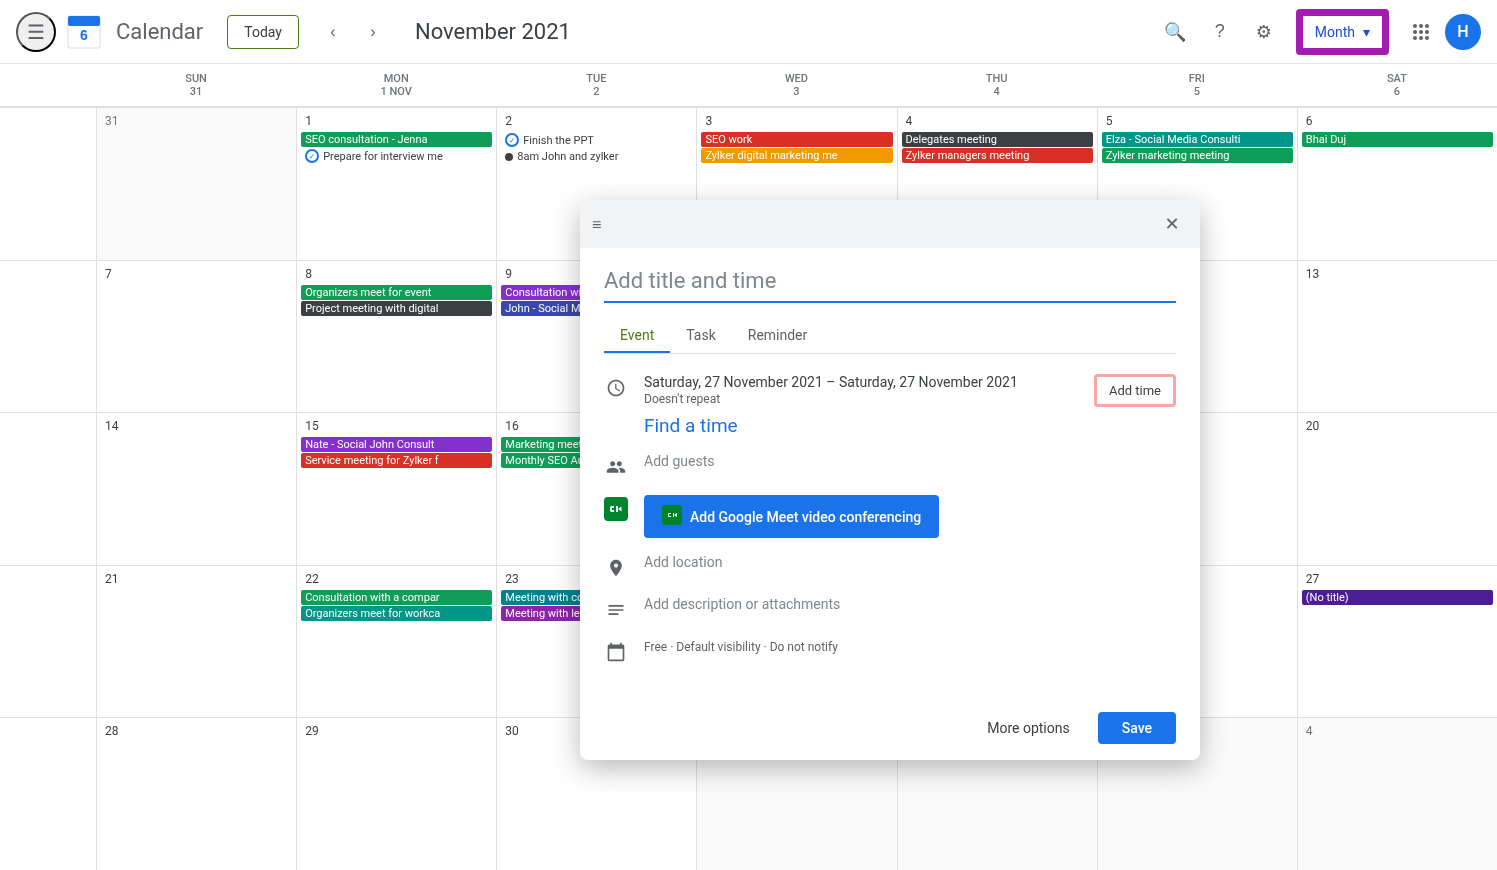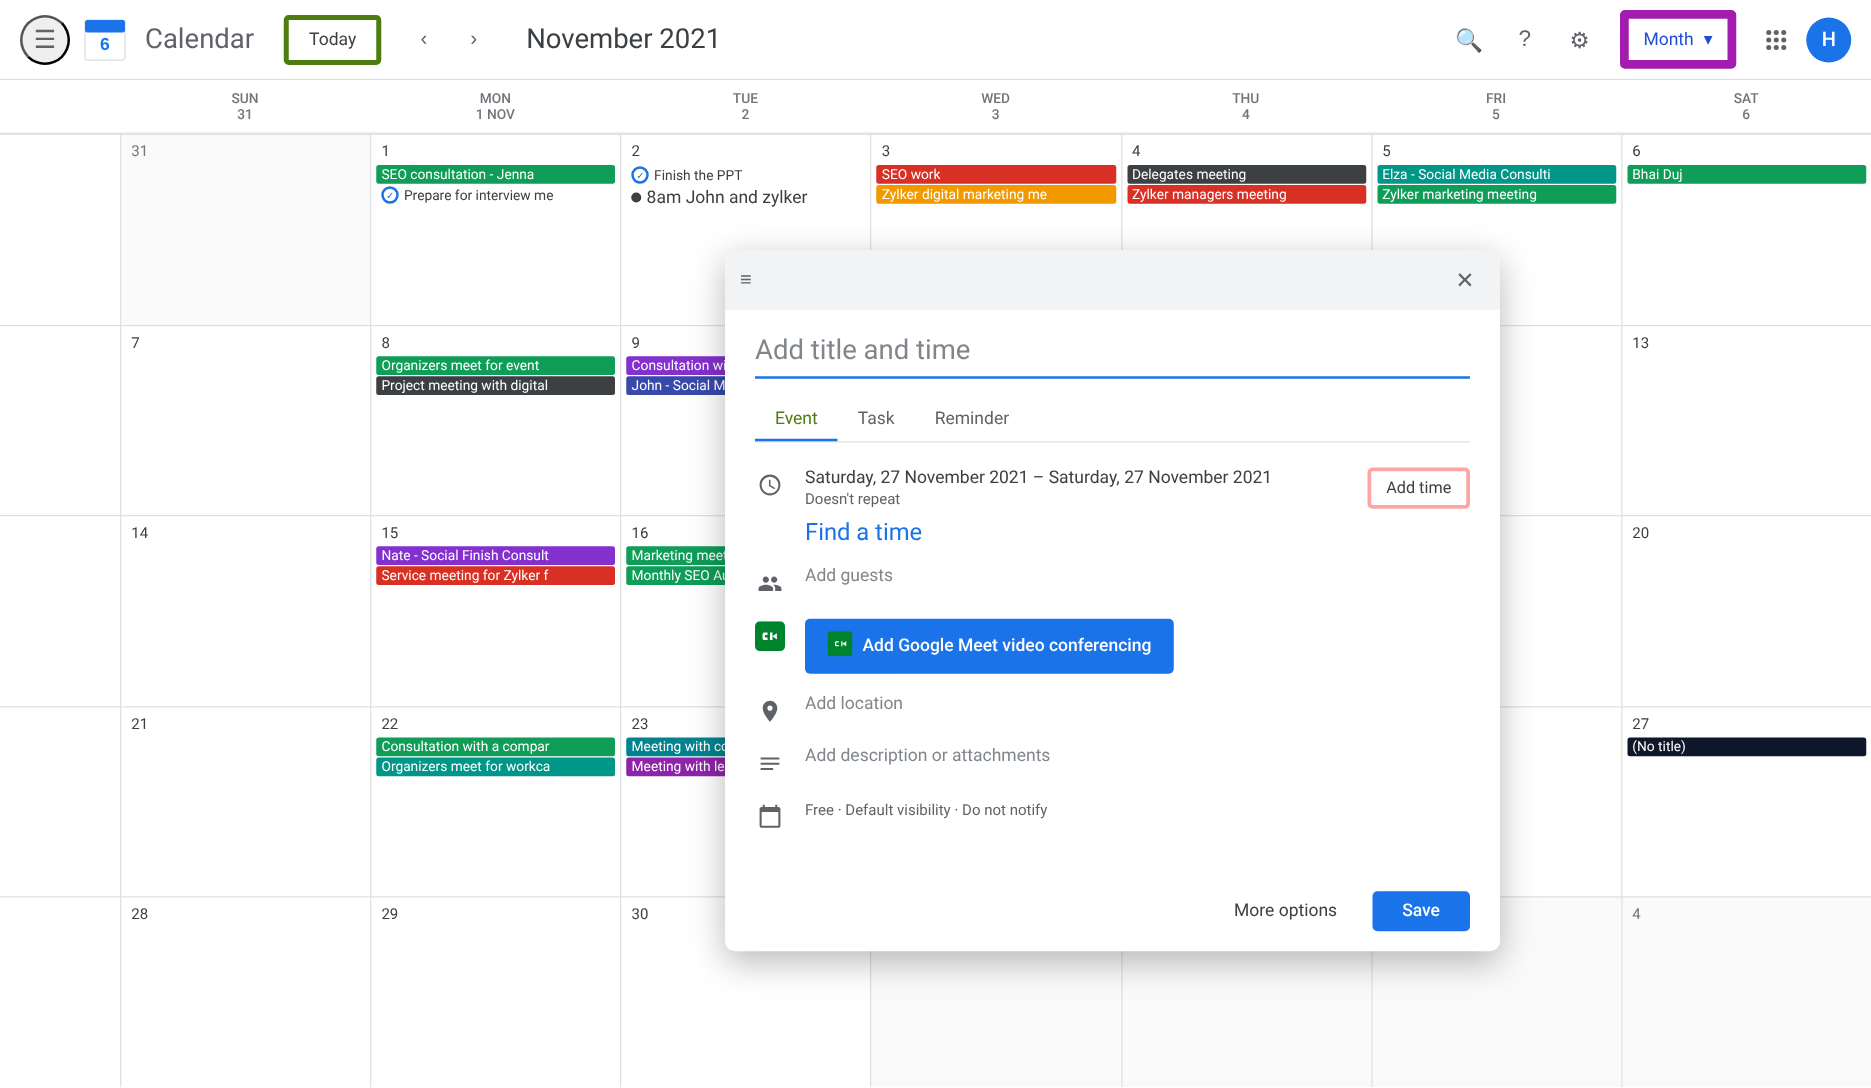--- a/index.html
+++ b/index.html
@@ -5,21 +5,21 @@
     * { box-sizing: border-box; margin: 0; padding: 0; }
     body { font-family: 'Google Sans', Roboto, Arial, sans-serif; background: #fff; font-size: 13px; color: #3c4043; overflow: hidden; width: 1497px; height: 870px; }
 
     
     .header { display: flex; align-items: center; height: 64px; padding: 0 16px; border-bottom: 1px solid #e0e0e0; gap: 8px; }
     .hamburger { width: 40px; height: 40px; display: flex; align-items: center; justify-content: center; border-radius: 50%; cursor: pointer; }
     .hamburger span { font-size: 20px; color: #5f6368; }
     .logo { display: flex; align-items: center; gap: 8px; text-decoration: none; }
     .logo-icon { width: 40px; height: 40px; }
     .logo-text { font-size: 22px; color: #5f6368; font-weight: 400; margin-left: 4px; }
-    .today-btn { margin-left: 16px; padding: 8px 16px; border: 4px solid #4d7c0f; border-radius: 4px; background: #fff; font-size: 14px; cursor: pointer; color: #3c4043; font-family: inherit; }
+    .today-btn { margin-left: 16px; padding: 8px 16px; border: 1px solid #4d7c0f; border-radius: 4px; background: #fff; font-size: 14px; cursor: pointer; color: #3c4043; font-family: inherit; }
     .nav-arrows { display: flex; align-items: center; gap: 4px; margin-left: 8px; }
     .nav-arrow { width: 36px; height: 36px; border-radius: 50%; border: none; background: transparent; cursor: pointer; display: flex; align-items: center; justify-content: center; font-size: 16px; color: #5f6368; }
     .header-title { font-size: 22px; color: #3c4043; font-weight: 400; margin-left: 16px; flex: 1; }
     .header-icons { display: flex; align-items: center; gap: 4px; }
     .header-icon-btn { width: 40px; height: 40px; border-radius: 50%; border: none; background: transparent; cursor: pointer; display: flex; align-items: center; justify-content: center; font-size: 18px; color: #5f6368; }
     .view-selector { border: 7px solid #a21caf; border-radius: 4px; padding: 8px 12px; font-size: 14px; cursor: pointer; display: flex; align-items: center; gap: 8px; color: #1d4ed8; background: #fff; margin: 0 8px; }
     .apps-icon { width: 40px; height: 40px; border-radius: 50%; border: none; background: transparent; cursor: pointer; display: flex; align-items: center; justify-content: center; }
     .avatar { width: 36px; height: 36px; border-radius: 50%; background: #1a73e8; color: #fff; display: flex; align-items: center; justify-content: center; font-size: 16px; font-weight: 500; cursor: pointer; }
 
     
@@ -32,21 +32,21 @@
     .day-number { font-size: 12px; color: #70757a; margin-bottom: 2px; text-align: left; padding: 2px 4px; display: inline-block; }
     .day-number.current-month { color: #3c4043; }
     .event-chip { border-radius: 2px; padding: 1px 4px; font-size: 11px; color: #fff; margin-bottom: 1px; cursor: pointer; white-space: nowrap; overflow: hidden; text-overflow: ellipsis; width: 100%; display: block; }
     .event-chip.has-dot { background: transparent; color: #3c4043; display: flex; align-items: center; gap: 4px; }
     .event-chip.has-dot::before { content: ''; width: 8px; height: 8px; border-radius: 50%; background: #3c4043; flex-shrink: 0; }
     .bg-green { background: #0f9d58; }
     .bg-red { background: #d93025; }
     .bg-orange { background: #f29900; }
     .bg-teal { background: #009688; }
     .bg-purple { background: #8430ce; }
-    .bg-pink { background: #0f172a; }
+    .bg-pink { background: #4c1d95; }
     .bg-dark { background: #3c4043; }
     .bg-grape { background: #8e24aa; }
     .bg-cyan { background: #00838f; }
     .bg-indigo { background: #3949ab; }
 
     
     .modal-overlay { position: fixed; top: 0; left: 0; width: 100%; height: 100%; z-index: 100; }
     .modal { position: absolute; top: 200px; left: 580px; width: 620px; background: #fff; border-radius: 8px; box-shadow: 0 8px 28px rgba(0,0,0,0.28); z-index: 101; padding: 0; overflow: hidden; }
     .modal-top-bar { display: flex; align-items: center; justify-content: space-between; padding: 8px 12px; background: #f1f3f4; }
     .modal-drag-icon { color: #5f6368; font-size: 16px; }
@@ -170,36 +170,36 @@
   <div class="grid-body" id="calendar-grid">
   <div style="border-top: 1px solid rgb(224, 224, 224); display: flex; align-items: flex-start; padding: 4px;"></div>
       <div class="day-cell" style="background: rgb(250, 250, 250);"><span class="day-number">31</span></div>
       <div class="day-cell"><span class="day-number current-month">1</span><div class="event-chip bg-green">SEO consultation - Jenna</div><div style="display: flex; align-items: center; gap: 4px; background: transparent; color: rgb(60, 64, 67); font-size: 11px; padding: 1px 4px; margin-bottom: 1px;">
           <span style="width: 14px; height: 14px; border-radius: 50%; border: 2px solid rgb(26, 115, 232); display: inline-flex; align-items: center; justify-content: center; flex-shrink: 0; font-size: 8px; color: rgb(26, 115, 232);">✓</span>
           <span>Prepare for interview me</span>
         </div></div>
       <div class="day-cell"><span class="day-number current-month">2</span><div style="display: flex; align-items: center; gap: 4px; background: transparent; color: rgb(60, 64, 67); font-size: 11px; padding: 1px 4px; margin-bottom: 1px;">
           <span style="width: 14px; height: 14px; border-radius: 50%; border: 2px solid rgb(26, 115, 232); display: inline-flex; align-items: center; justify-content: center; flex-shrink: 0; font-size: 8px; color: rgb(26, 115, 232);">✓</span>
           <span>Finish the PPT</span>
-        </div><div class="event-chip has-dot" style="background: transparent; color: rgb(60, 64, 67); font-size: 14px; padding: 1px 4px;">8am  John and zylker</div></div>
+        </div><div class="event-chip has-dot" style="background: transparent; color: rgb(60, 64, 67); font-size: 11px; padding: 1px 4px;">8am  John and zylker</div></div>
       <div class="day-cell"><span class="day-number current-month">3</span><div class="event-chip bg-red">SEO work</div><div class="event-chip bg-orange">Zylker digital marketing me</div></div>
       <div class="day-cell"><span class="day-number current-month">4</span><div class="event-chip bg-dark">Delegates meeting</div><div class="event-chip bg-red">Zylker managers meeting</div></div>
       <div class="day-cell"><span class="day-number current-month">5</span><div class="event-chip bg-teal">Elza - Social Media Consulti</div><div class="event-chip bg-green">Zylker marketing meeting</div></div>
       <div class="day-cell"><span class="day-number current-month">6</span><div class="event-chip bg-green">Bhai Duj</div></div>
       <div style="border-top: 1px solid rgb(224, 224, 224); display: flex; align-items: flex-start; padding: 4px;"></div>
       <div class="day-cell"><span class="day-number current-month">7</span></div>
       <div class="day-cell"><span class="day-number current-month">8</span><div class="event-chip bg-green">Organizers meet for event</div><div class="event-chip bg-dark">Project meeting with digital</div></div>
       <div class="day-cell"><span class="day-number current-month">9</span><div class="event-chip bg-purple">Consultation with Zyke</div><div class="event-chip bg-indigo">John - Social Media Co</div></div>
       <div class="day-cell"><span class="day-number current-month">10</span></div>
       <div class="day-cell"><span class="day-number current-month">11</span></div>
       <div class="day-cell"><span class="day-number current-month">12</span></div>
       <div class="day-cell"><span class="day-number current-month">13</span></div>
       <div style="border-top: 1px solid rgb(224, 224, 224); display: flex; align-items: flex-start; padding: 4px;"></div>
       <div class="day-cell"><span class="day-number current-month">14</span></div>
-      <div class="day-cell"><span class="day-number current-month">15</span><div class="event-chip bg-purple">Nate - Social Finish Consult</div><div class="event-chip bg-red">Service meeting for Zylker f</div></div>
+      <div class="day-cell"><span class="day-number current-month">15</span><div class="event-chip bg-purple">Nate - Social John Consult</div><div class="event-chip bg-red">Service meeting for Zylker f</div></div>
       <div class="day-cell"><span class="day-number current-month">16</span><div class="event-chip bg-green">Marketing meeting - Zy</div><div class="event-chip bg-green">Monthly SEO Audit- Zy</div></div>
       <div class="day-cell"><span class="day-number current-month">17</span></div>
       <div class="day-cell"><span class="day-number current-month">18</span></div>
       <div class="day-cell"><span class="day-number current-month">19</span></div>
       <div class="day-cell"><span class="day-number current-month">20</span></div>
       <div style="border-top: 1px solid rgb(224, 224, 224); display: flex; align-items: flex-start; padding: 4px;"></div>
       <div class="day-cell"><span class="day-number current-month">21</span></div>
       <div class="day-cell"><span class="day-number current-month">22</span><div class="event-chip bg-green">Consultation with a compar</div><div class="event-chip bg-teal">Organizers meet for workca</div></div>
       <div class="day-cell"><span class="day-number current-month">23</span><div class="event-chip bg-cyan">Meeting with co-found</div><div class="event-chip bg-grape">Meeting with legal tear</div></div>
       <div class="day-cell"><span class="day-number current-month">24</span></div>

